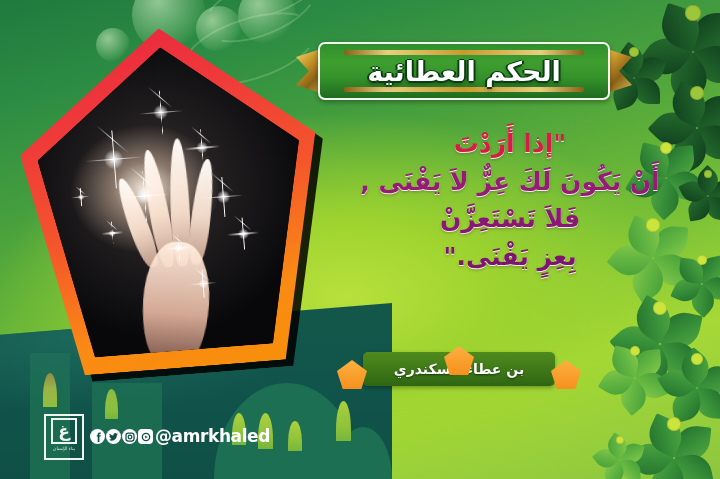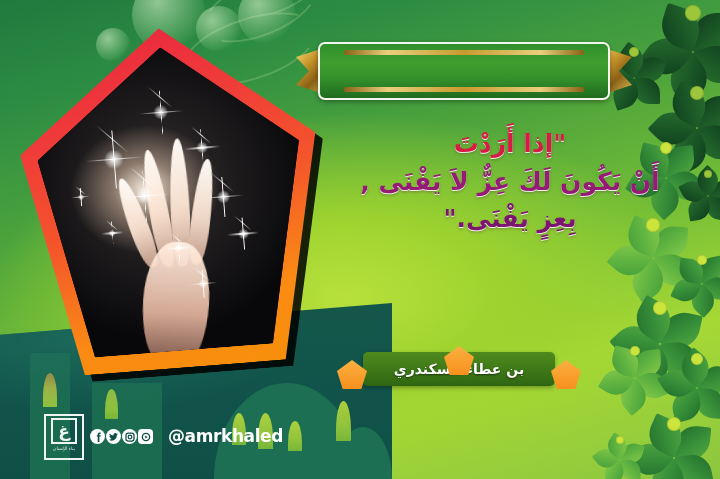--- a/index.html
+++ b/index.html
@@ -265,21 +265,21 @@
     background:#ffffff; color:#0f4f46;
     display:inline-flex; align-items:center; justify-content:center;
     font-size:10px; font-weight:bold; line-height:1;
     font-family:"DejaVu Sans", sans-serif;
   }
   .sicon.sq { border-radius:4px; }
   .sicon svg { display:block; }
   .handle-txt {
     font-size:17px; font-weight:bold; color:#ffffff;
     font-family:"DejaVu Sans", sans-serif; letter-spacing:-.4px;
-    line-height:1.02; margin-left:14px;
+    line-height:1.02; margin-left:1px;
   }
   .site-txt {
     font-size:17px; font-weight:bold; color:#ffffff;
     font-family:"DejaVu Sans", sans-serif; letter-spacing:-.4px;
     line-height:1.02;
   }
 </style>
 </head>
 <body>
 
@@ -488,26 +488,28 @@
         </div>
     </div>
   </div>
 
   <div class="title-banner">
     <div class="tb-ribbon-l"></div>
     <div class="tb-ribbon-r"></div>
     <div class="tb-body">
       <div class="tb-rule top"></div>
       <div class="tb-rule bot"></div>
+      <div class="tb-text">الحكم العطائية</div>
     </div>
   </div>
 
   <div class="quote">
     <div class="qline l1">"إذا أَرَدْتَ</div>
     <div class="qline l2">أَنْ يَكُونَ لَكَ عِزٌّ لاَ يَفْنَى ,</div>
+    <div class="qline l3">فَلاَ تَسْتَعِزَّنْ</div>
     <div class="qline l4">بِعِزٍ يَفْنَى."</div>
   </div>
 
   <div class="author-banner">
     <div class="ab-body">
       <div class="ab-text">بن عطاء السكندري</div>
     </div>
     <div class="pentab p1"></div>
     <div class="pentab p2"></div>
     <div class="pentab p3"></div>

